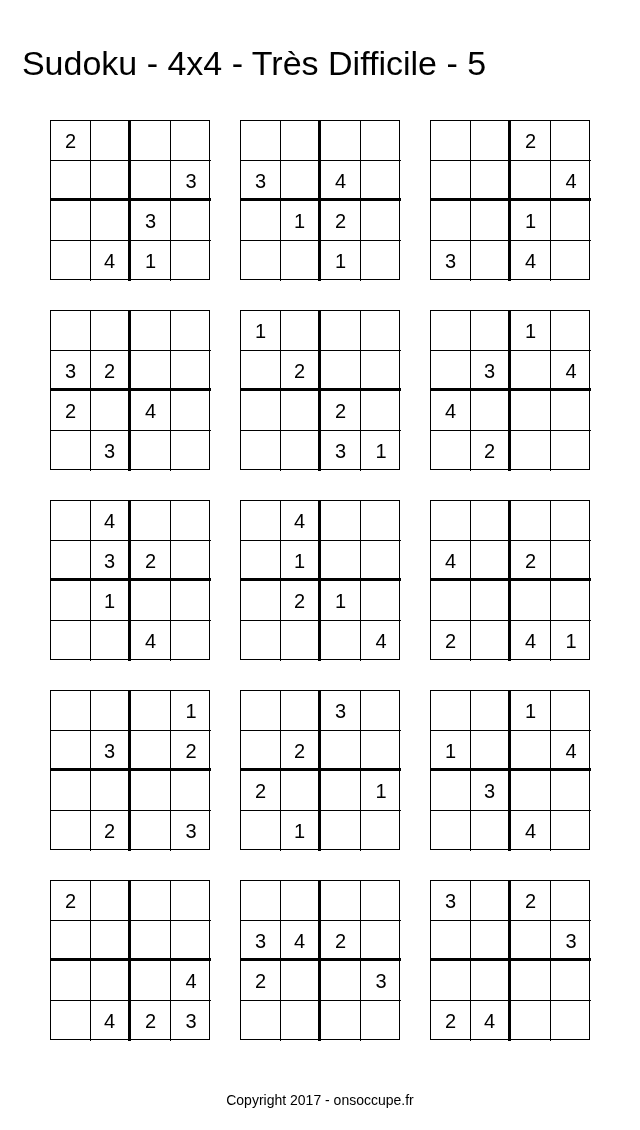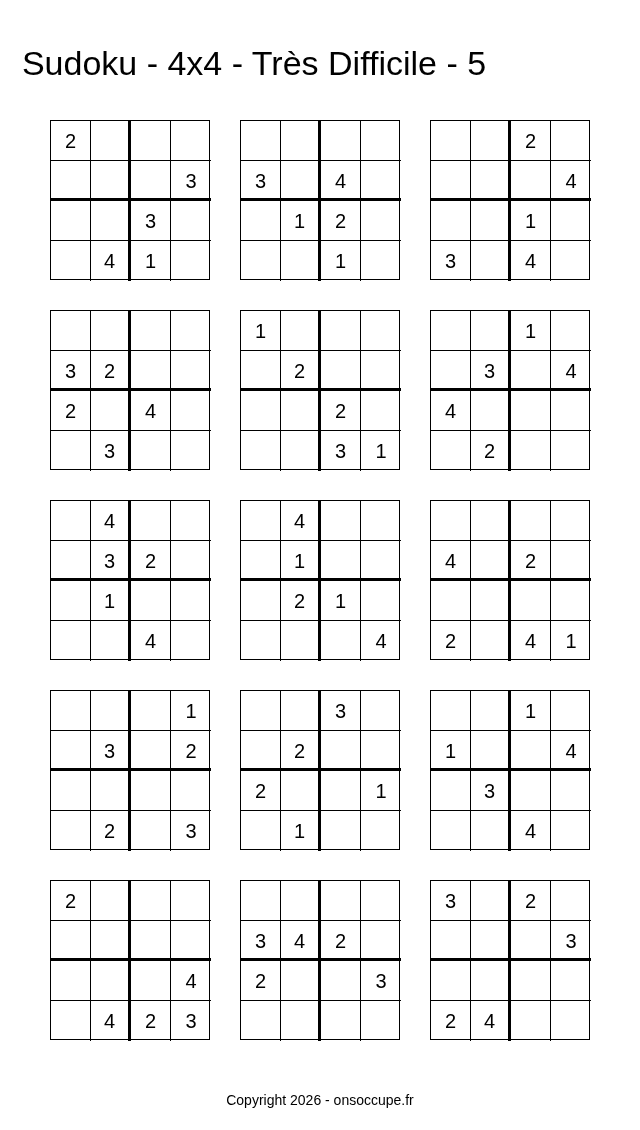--- a/index.html
+++ b/index.html
@@ -288,13 +288,13 @@
       <div class="cell r2 c0"></div>
       <div class="cell r2 c1"></div>
       <div class="cell r2 c2"></div>
       <div class="cell r2 c3"></div>
       <div class="cell r3 c0">2</div>
       <div class="cell r3 c1">4</div>
       <div class="cell r3 c2"></div>
       <div class="cell r3 c3"></div>
     </div>
   </div>
-<div class="footer">Copyright 2026 - onsoccupe.fr</div>
+<div class="footer">Copyright 2017 - onsoccupe.fr</div>
 
 </body></html>

